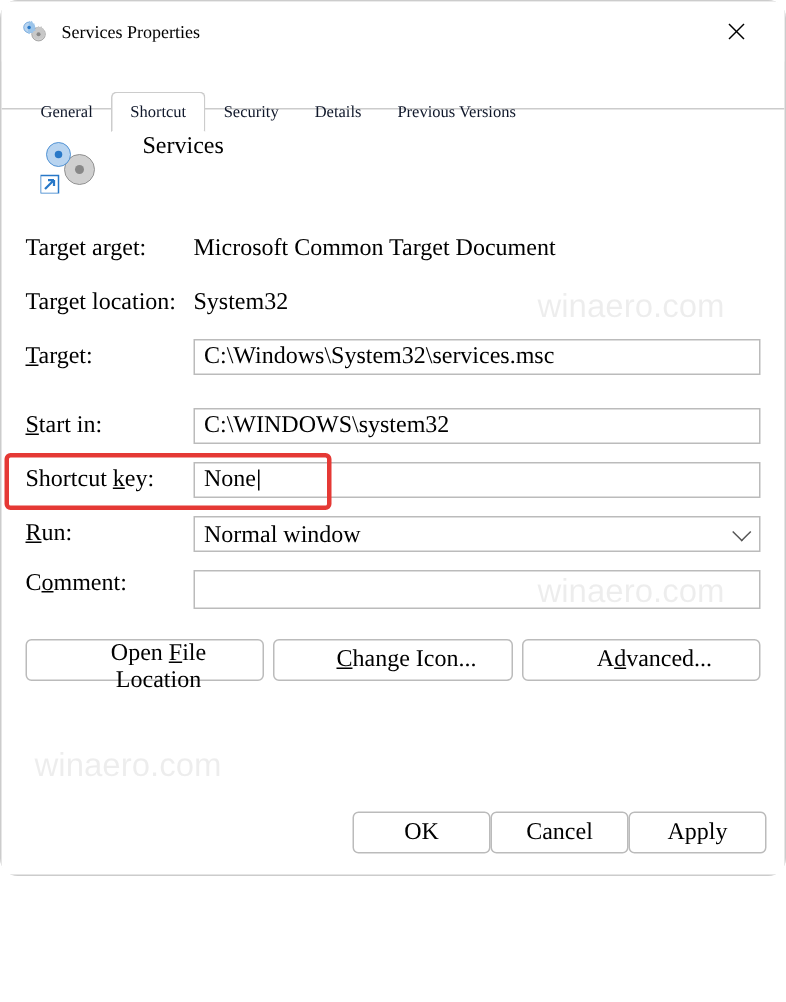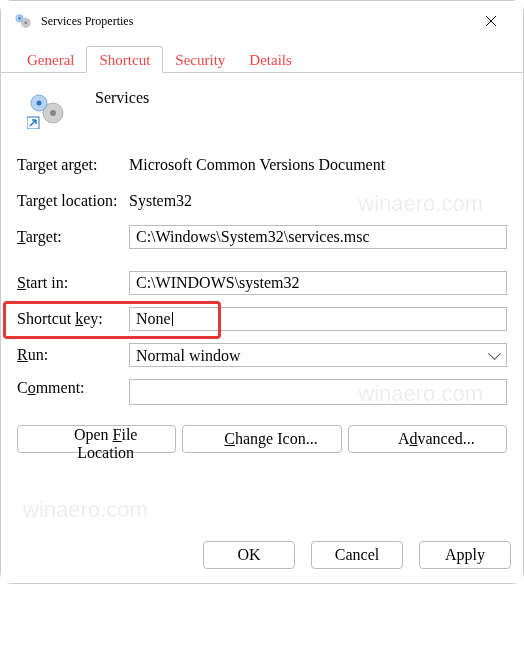--- a/index.html
+++ b/index.html
@@ -47,27 +47,27 @@
   }
   .tabs {
     display: flex;
     border-bottom: 1px solid #ccc;
     padding: 0 14px;
     height: 28px;
     margin-top: 4px;
   }
   .tab {
     padding: 5px 12px 4px;
-    font-size: 15px;
-    color: #ef4444;
+    font-size: 11px;
+    color: #0f172a;
     cursor: pointer;
     border-top-left-radius: 4px;
     border-top-right-radius: 4px;
     position: relative;
-    top: 1px;
+    top: 16px;
     display: flex; align-items: center;
   }
   .tab.active {
     border: 1px solid #ccc;
     border-bottom: 1px solid #fff;
     background: #fff;
   }
   .content {
     flex: 1;
     padding: 10px 16px 8px;
@@ -154,21 +154,21 @@
     border: 1px solid #bbb;
     background: #fff;
     border-radius: 4px;
     font: inherit;
     cursor: pointer;
     padding: 0 12px;
   }
   .dialog-buttons {
     display: flex;
     justify-content: flex-end;
-    gap: 16px;
+    gap: 0;
     padding: 10px 12px 14px;
   }
   .dialog-buttons .btn { width: 92px; }
   .watermark {
     position: absolute;
     font-size: 22px;
     color: rgba(0,0,0,0.07);
     pointer-events: none;
     font-family: "Segoe UI", Arial, sans-serif;
   }
@@ -201,41 +201,42 @@
           <line x1="11" y1="1" x2="1" y2="11" stroke="#000" stroke-width="1"></line>
         </svg>
       </div>
     </div>
 
     <div class="tabs">
       <div class="tab">General</div>
       <div class="tab active">Shortcut</div>
       <div class="tab">Security</div>
       <div class="tab">Details</div>
+      <div class="tab">Previous Versions</div>
     </div>
 
     <div class="content">
 
       <div class="header-row">
         <span style="position:relative;">
           <svg viewBox="0 0 40 40" width="40" height="40">
             <circle cx="26" cy="24" r="10" fill="#d0d0d0" stroke="#888" stroke-width="0.6"></circle>
             <circle cx="26" cy="24" r="3" fill="#888"></circle>
             <circle cx="12" cy="14" r="8" fill="#b8d4f0" stroke="#2878c8" stroke-width="0.5"></circle>
             <circle cx="12" cy="14" r="2.5" fill="#2878c8"></circle>
             <rect x="0" y="28" width="12" height="12" fill="#fff" stroke="#2878c8" stroke-width="1"></rect>
             <path d="M3 37 L9 31 M9 31 L5 31 M9 31 L9 35" stroke="#2878c8" stroke-width="1.5" fill="none"></path>
           </svg>
         </span>
         <span>Services</span>
       </div>
 
       <div class="field-row">
         <span class="field-label">Target arget:</span>
-        <span class="field-value-text">Microsoft Common Versions Document</span>
+        <span class="field-value-text">Microsoft Common Target Document</span>
       </div>
 
       <div class="field-row">
         <span class="field-label">Target location:</span>
         <span class="field-value-text">System32</span>
       </div>
 
       <div class="field-row">
         <span class="field-label"><span class="underline">T</span>arget:</span>
         <input class="text-input" value="C:\Windows\System32\services.msc" style="">

